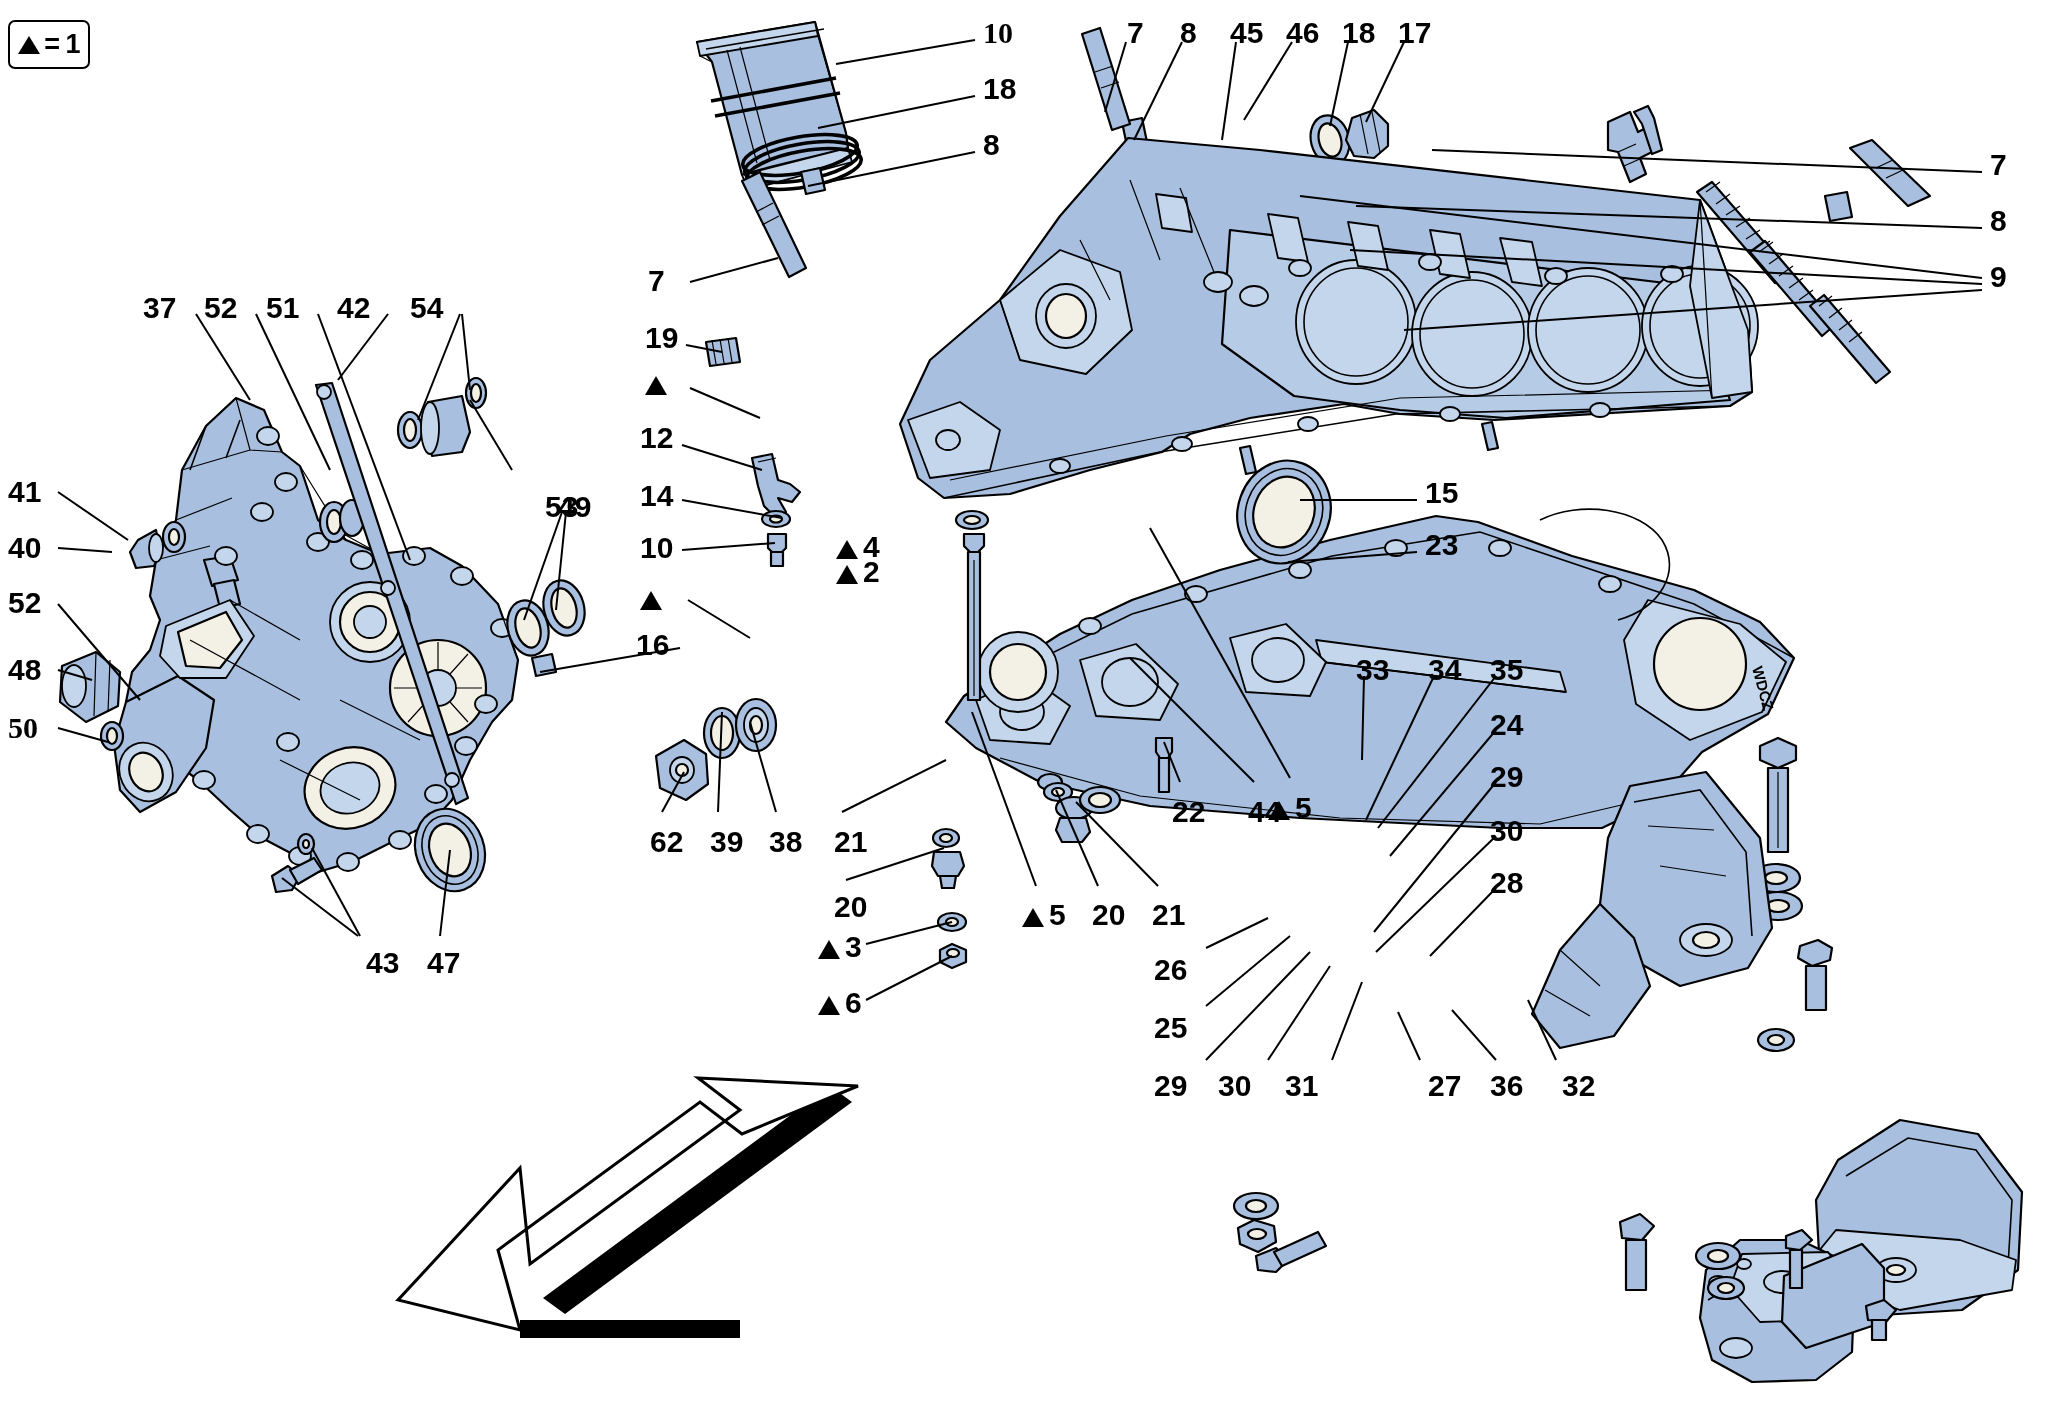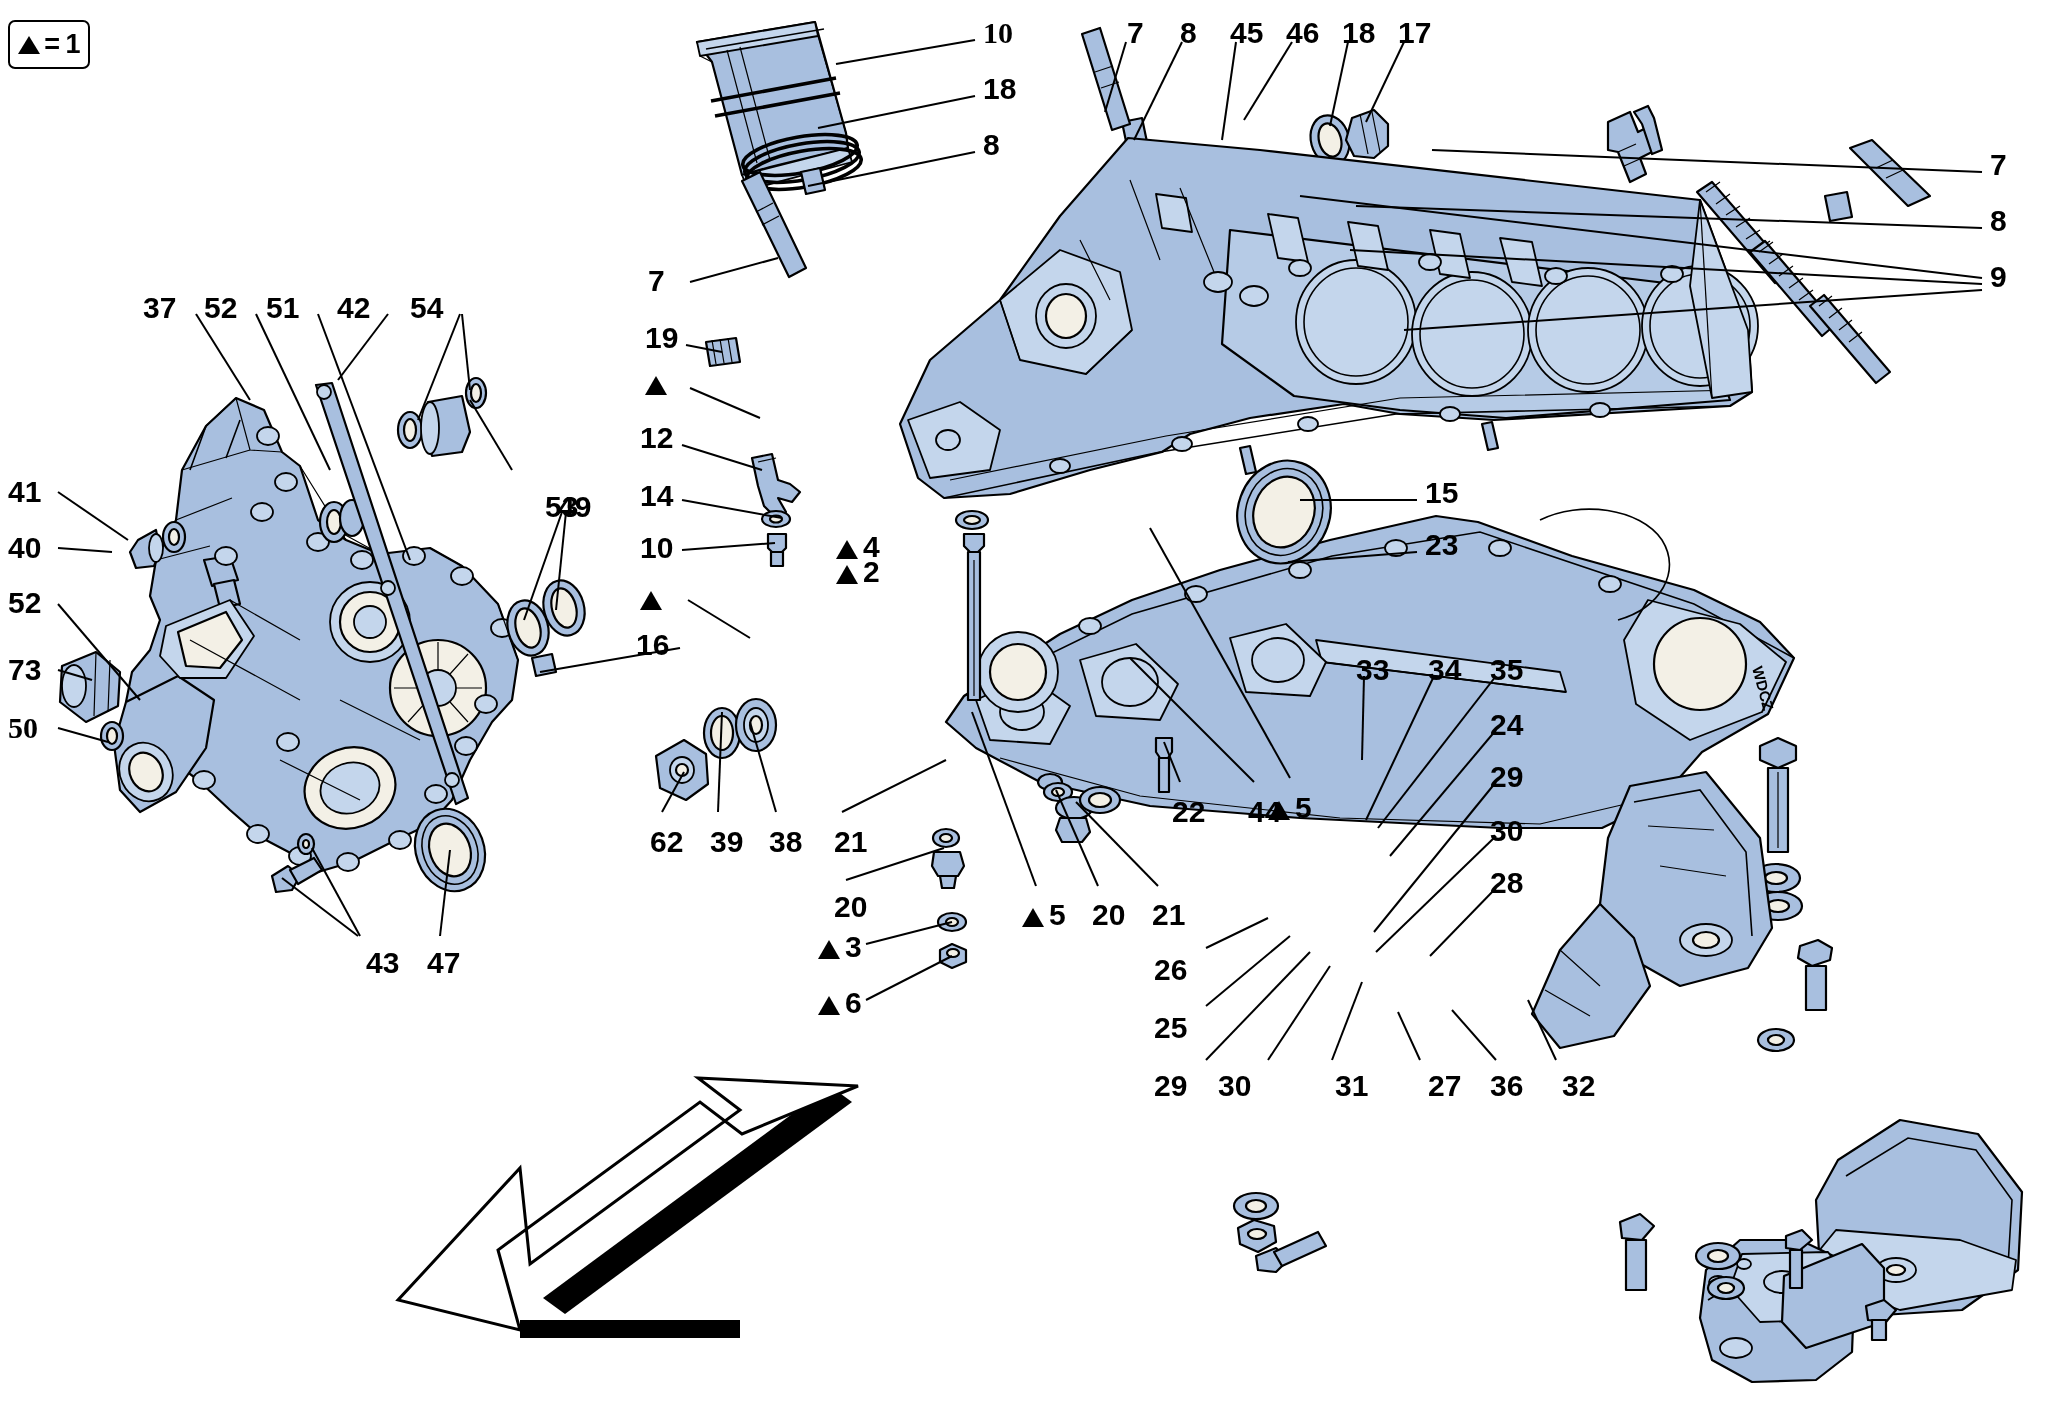--- a/index.html
+++ b/index.html
@@ -616,21 +616,21 @@
       <div class="num" style="left: 143px; top: 293px;">37</div>
       <div class="num" style="left: 204px; top: 293px;">52</div>
       <div class="num" style="left: 266px; top: 293px;">51</div>
       <div class="num" style="left: 337px; top: 293px;">42</div>
       <div class="num" style="left: 410px; top: 293px;">54</div>
       <div class="num" style="left: 545px; top: 492px;">53</div>
       <div class="num" style="left: 558px; top: 492px;">49</div>
       <div class="num" style="left: 8px; top: 477px;">41</div>
       <div class="num" style="left: 8px; top: 533px;">40</div>
       <div class="num" style="left: 8px; top: 588px;">52</div>
-      <div class="num" style="left: 8px; top: 655px;">73</div>
+      <div class="num" style="left: 8px; top: 655px;">48</div>
       <div class="num" style="left: 8px; top: 713px; font-family: Liberation Serif, serif;">50</div>
       <div class="num" style="left: 366px; top: 948px;">43</div>
       <div class="num" style="left: 427px; top: 948px;">47</div>
       <div class="num" style="left: 650px; top: 827px;">62</div>
       <div class="num" style="left: 710px; top: 827px;">39</div>
       <div class="num" style="left: 769px; top: 827px;">38</div>
       <div class="num" style="left: 834px; top: 827px;">21</div>
       <div class="num" style="left: 834px; top: 892px;">20</div>
       <div class="num tri" style="left: 818px; top: 932px;">3</div>
       <div class="num tri" style="left: 818px; top: 988px;">6</div>
@@ -644,19 +644,19 @@
       <div class="num" style="left: 1428px; top: 655px;">34</div>
       <div class="num" style="left: 1490px; top: 655px;">35</div>
       <div class="num" style="left: 1490px; top: 710px;">24</div>
       <div class="num" style="left: 1490px; top: 762px;">29</div>
       <div class="num" style="left: 1490px; top: 816px;">30</div>
       <div class="num" style="left: 1490px; top: 868px;">28</div>
       <div class="num" style="left: 1154px; top: 955px;">26</div>
       <div class="num" style="left: 1154px; top: 1013px;">25</div>
       <div class="num" style="left: 1154px; top: 1071px;">29</div>
       <div class="num" style="left: 1218px; top: 1071px;">30</div>
-      <div class="num" style="left: 1335px; top: 1071px;">31</div>
+      <div class="num" style="left: 1285px; top: 1071px;">31</div>
       <div class="num" style="left: 1428px; top: 1071px;">27</div>
       <div class="num" style="left: 1490px; top: 1071px;">36</div>
       <div class="num" style="left: 1562px; top: 1071px;">32</div>
     </div>
 
 </div>
 
 </body></html>

